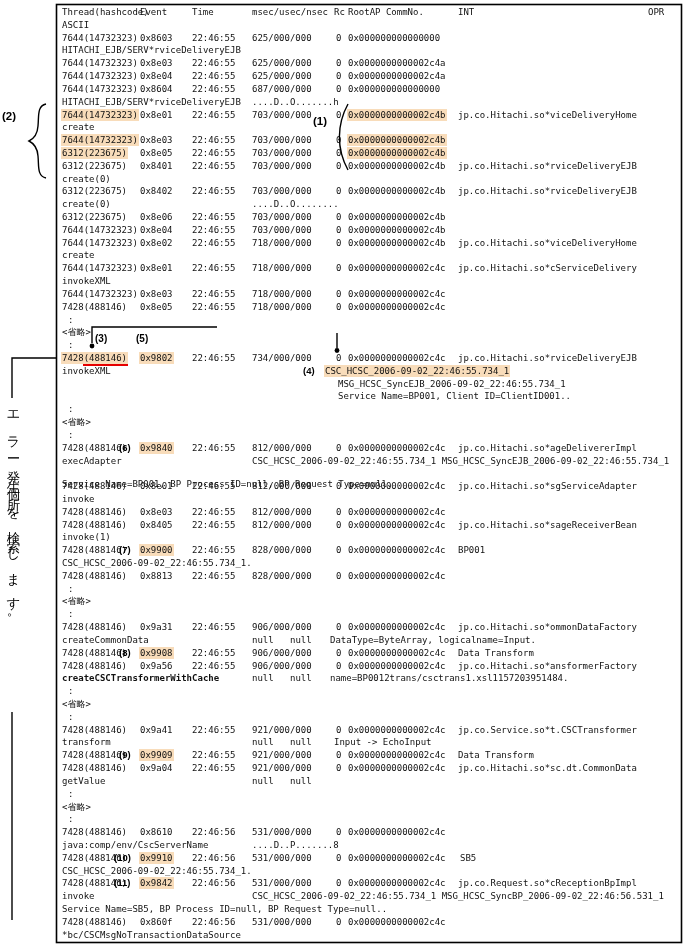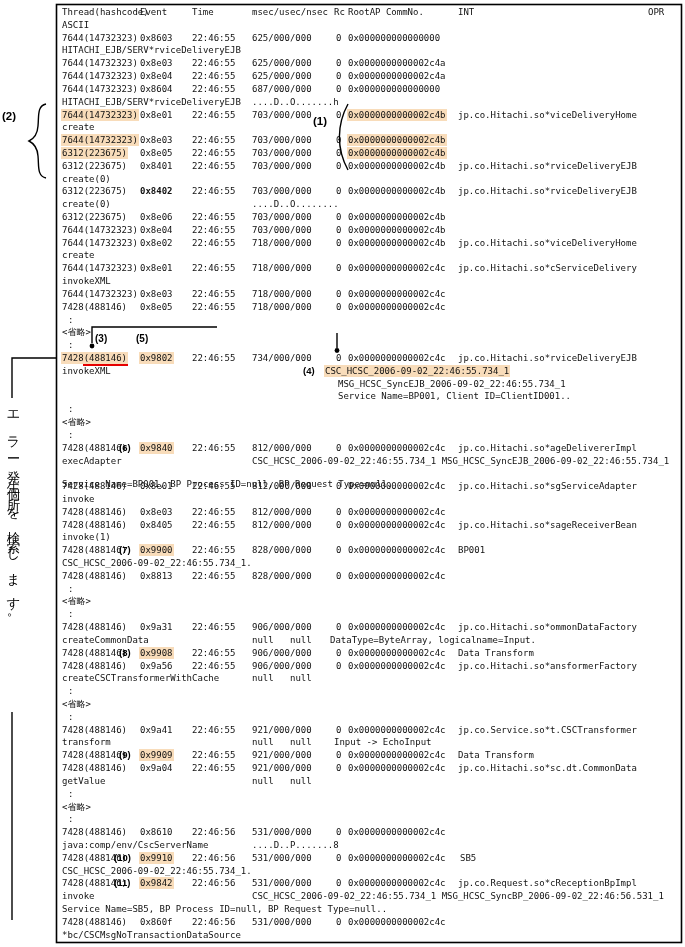--- a/index.html
+++ b/index.html
@@ -112,21 +112,21 @@
         <span class="seg" style="left: 252px;">703/000/000</span>
         <span class="seg" style="left: 336px;">0</span>
         <span class="seg" style="left: 348px;">0x0000000000002c4b</span>
         <span class="seg" style="left: 458px;">jp.co.Hitachi.so*rviceDeliveryEJB</span>
       </div>
       <div class="ln" style="top: 172.595px;">
         <span class="seg" style="left: 62px;">create(0)</span>
       </div>
       <div class="ln" style="top: 185.41px;">
         <span class="seg" style="left: 62px;">6312(223675)</span>
-        <span class="seg" style="left: 140px; font-weight: bold;">0x8402</span>
+        <span class="seg" style="left: 140px;">0x8402</span>
         <span class="seg" style="left: 192px;">22:46:55</span>
         <span class="seg" style="left: 252px;">703/000/000</span>
         <span class="seg" style="left: 336px;">0</span>
         <span class="seg" style="left: 348px;">0x0000000000002c4b</span>
         <span class="seg" style="left: 458px;">jp.co.Hitachi.so*rviceDeliveryEJB</span>
       </div>
       <div class="ln" style="top: 198.225px;">
         <span class="seg" style="left: 62px;">create(0)</span>
         <span class="seg" style="left: 252px;">....D..O........</span>
       </div>
@@ -332,23 +332,24 @@
       <div class="ln" style="top: 659.565px;">
         <span class="seg" style="left: 62px;">7428(488146)</span>
         <span class="seg" style="left: 140px;">0x9a56</span>
         <span class="seg" style="left: 192px;">22:46:55</span>
         <span class="seg" style="left: 252px;">906/000/000</span>
         <span class="seg" style="left: 336px;">0</span>
         <span class="seg" style="left: 348px;">0x0000000000002c4c</span>
         <span class="seg" style="left: 458px;">jp.co.Hitachi.so*ansformerFactory</span>
       </div>
       <div class="ln" style="top: 672.38px;">
-        <span class="seg" style="left: 62px;">createCSCTransformerWithCache</span>
+        <span class="seg" style="left: 62px; font-weight: bold;">createCSCTransformerWithCache</span>
         <span class="seg" style="left: 252px;">null</span>
         <span class="seg" style="left: 290px;">null</span>
+        <span class="seg" style="left: 330px;">name=BP0012trans/csctrans1.xsl1157203951484.</span>
       </div>
       <div class="ln" style="top: 685.195px;">
         <span class="seg" style="left: 68px;">:</span>
       </div>
       <div class="ln" style="top: 698.01px;">
         <span class="seg" style="left: 62px;">&lt;省略&gt;</span>
       </div>
       <div class="ln" style="top: 710.825px;">
         <span class="seg" style="left: 68px;">:</span>
       </div>

